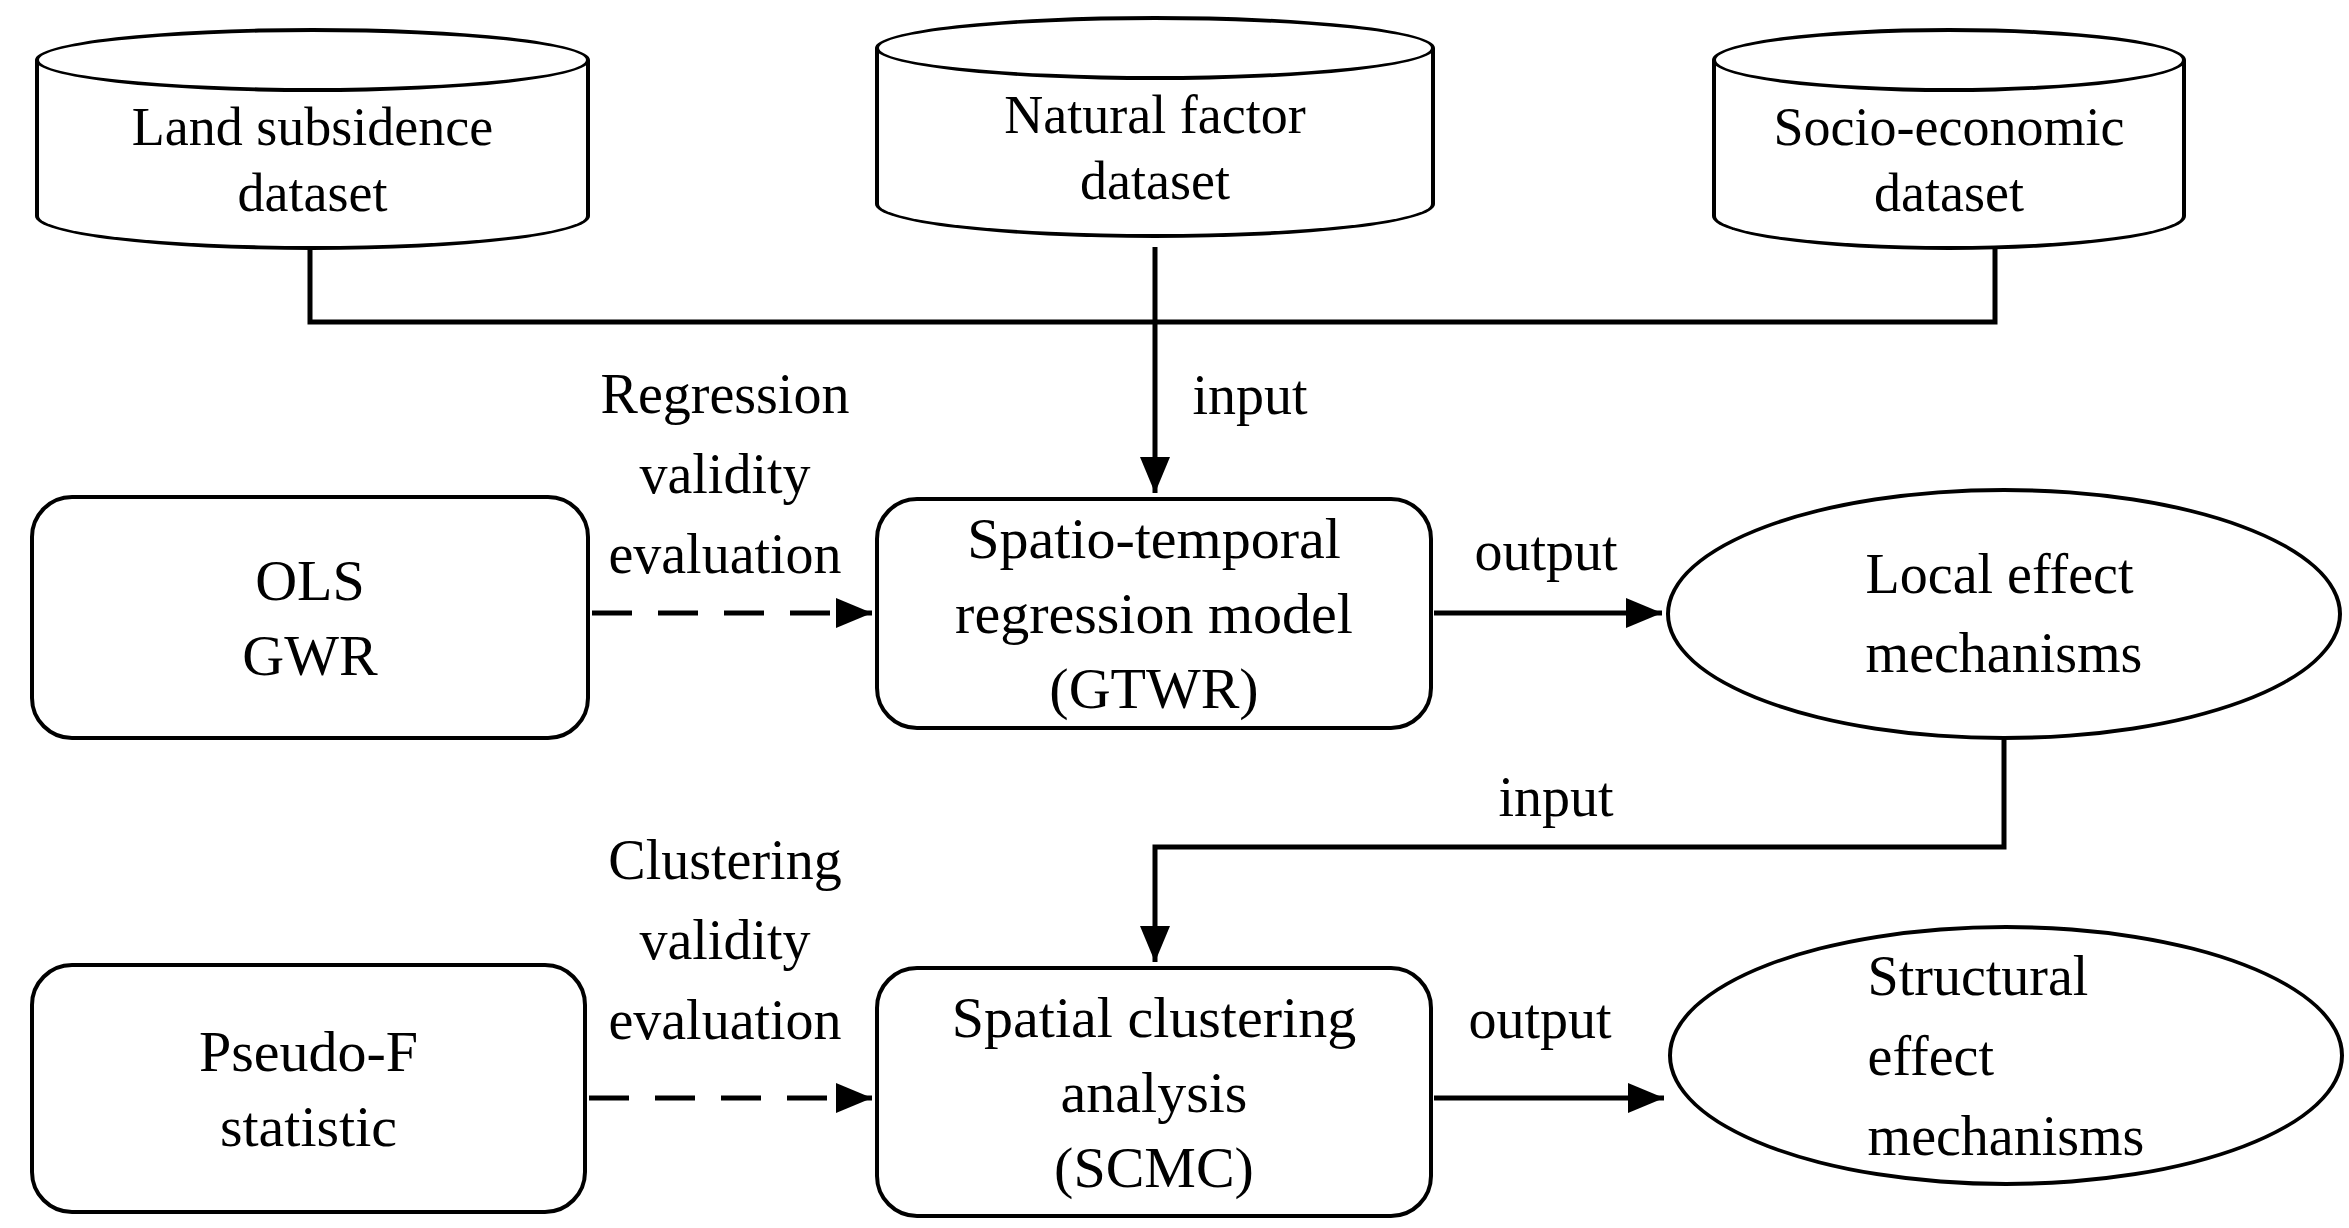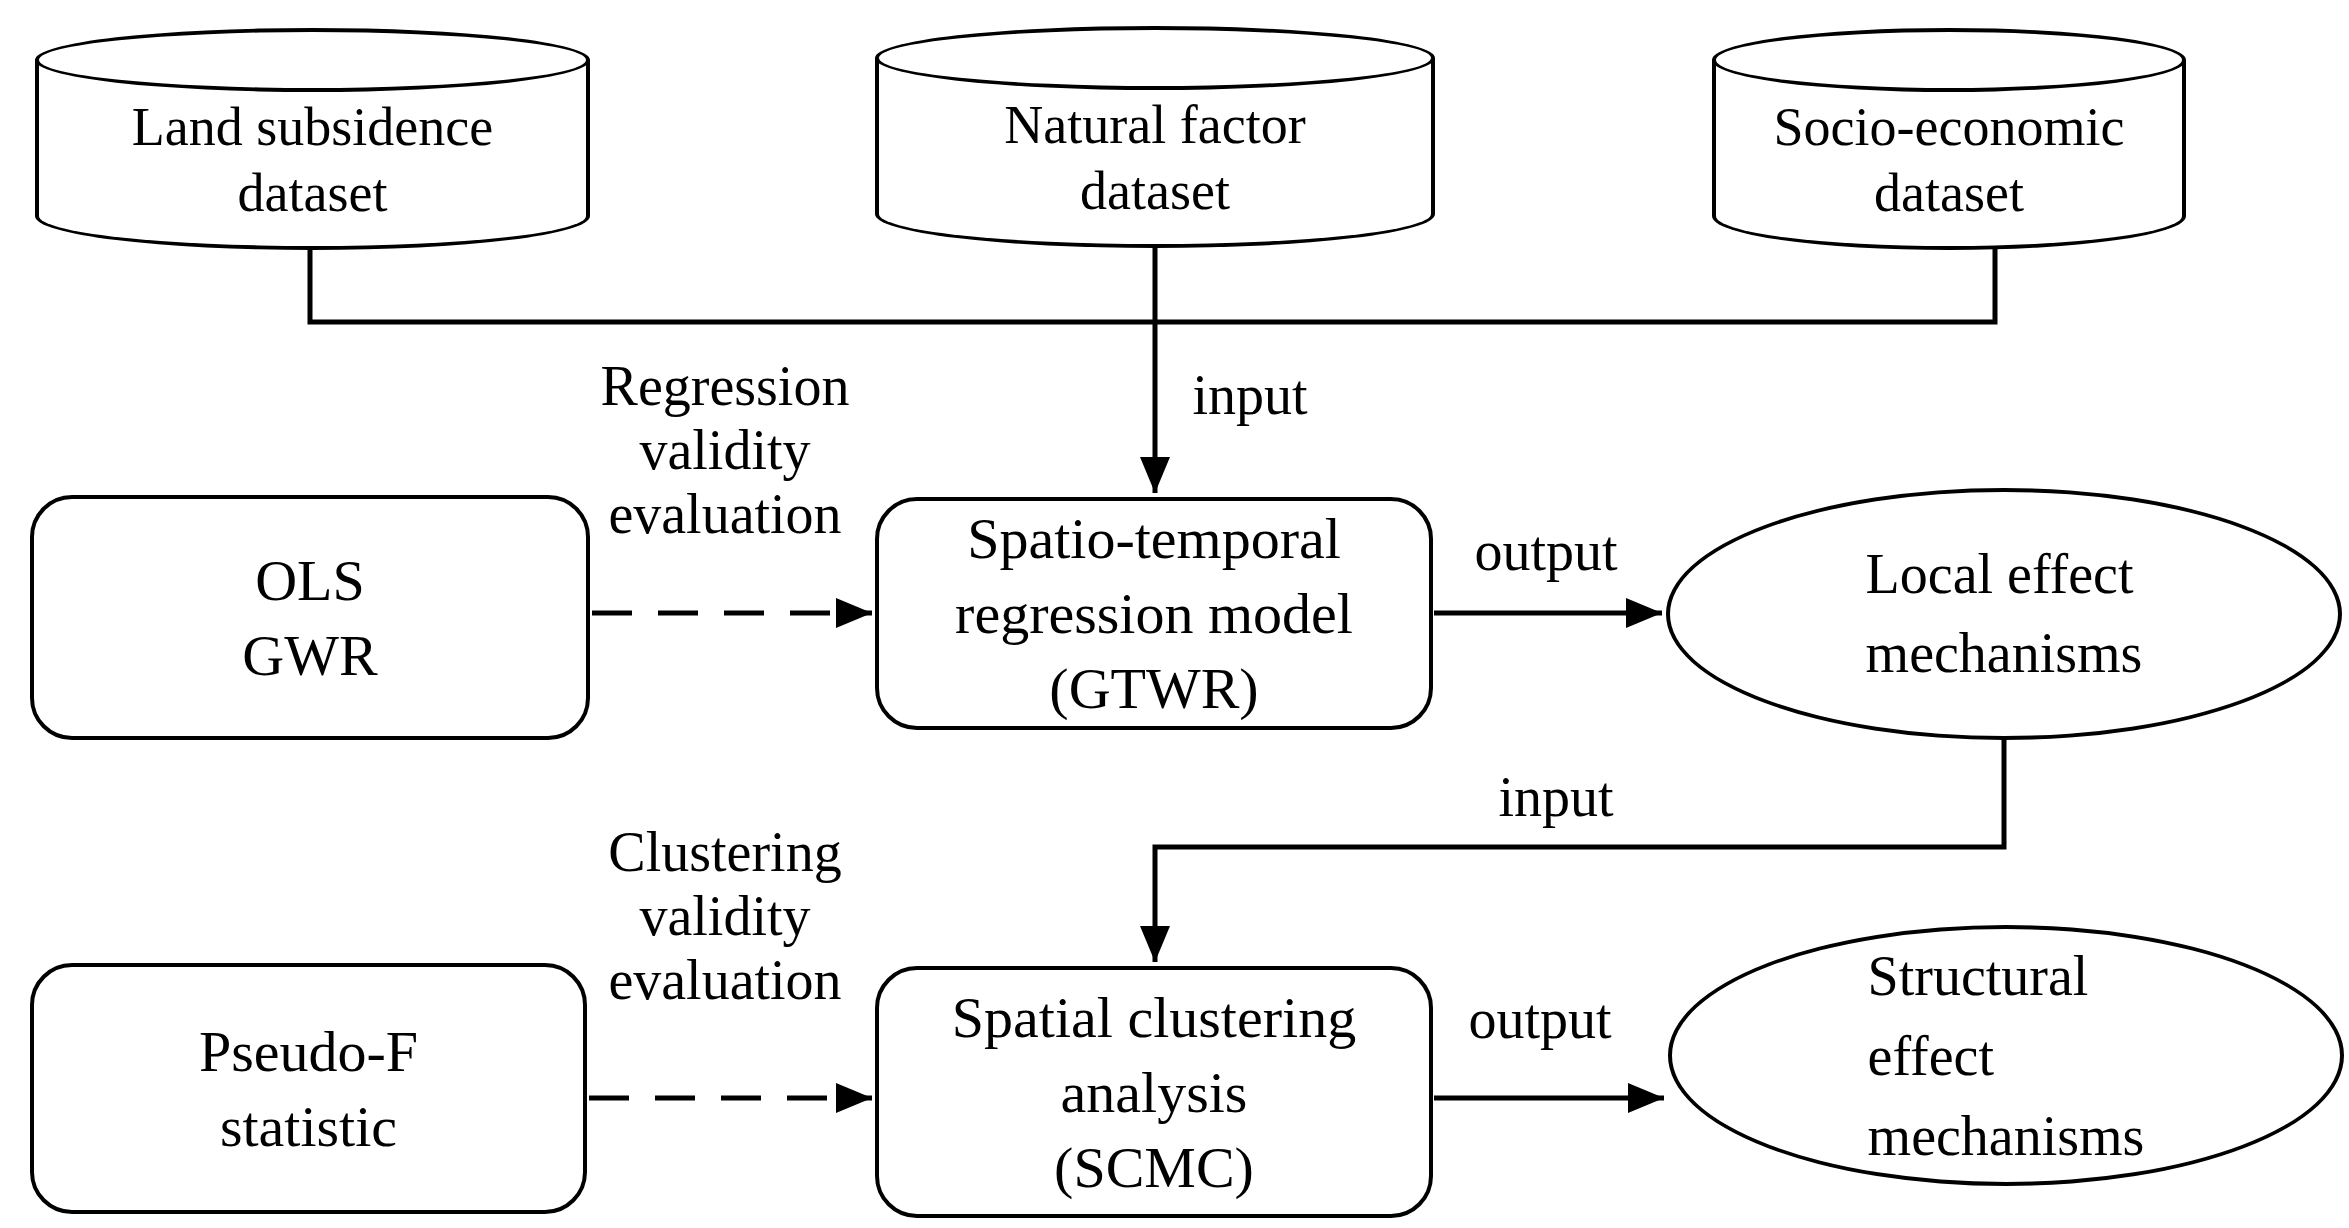--- a/index.html
+++ b/index.html
@@ -114,21 +114,21 @@
   
   .edge-label {
     position: absolute;
     text-align: center;
     white-space: pre-line;
     font-size: 56px;
     line-height: 66px;
     z-index: 3;
   }
   .validity-label {
-    line-height: 64px;
+    line-height: 80px;
   }
 </style>
 </head>
 <body>
 
 <div class="canvas">
 
   <svg class="connectors" width="2349" height="1228" viewBox="0 0 2349 1228">
     <defs>
       <marker id="arrowhead" markerUnits="userSpaceOnUse" markerWidth="38" markerHeight="30" refX="36" refY="15" orient="auto">
@@ -144,21 +144,21 @@
     <path class="cline" d="M1434,1098 L1664,1098" marker-end="url(#arrowhead)"></path>
   </svg>
 
   <div class="cylinder" style="left:35px; top:28px; width:555px; height:222px;">
     <div class="cyl-body"></div>
     <div class="cyl-top"></div>
     <div class="cyl-label label">Land subsidence
 dataset</div>
   </div>
 
-  <div class="cylinder" style="left:875px; top:26px; width:560px; height:222px;">
+  <div class="cylinder" style="left:875px; top:16px; width:560px; height:222px;">
     <div class="cyl-body"></div>
     <div class="cyl-top"></div>
     <div class="cyl-label label">Natural factor
 dataset</div>
   </div>
 
   <div class="cylinder" style="left:1712px; top:28px; width:474px; height:222px;">
     <div class="cyl-body"></div>
     <div class="cyl-top"></div>
     <div class="cyl-label label">Socio-economic

